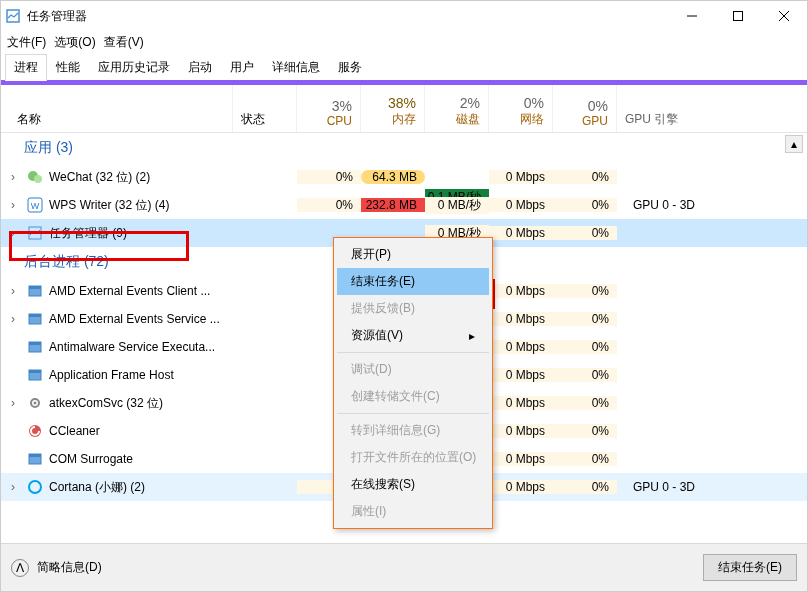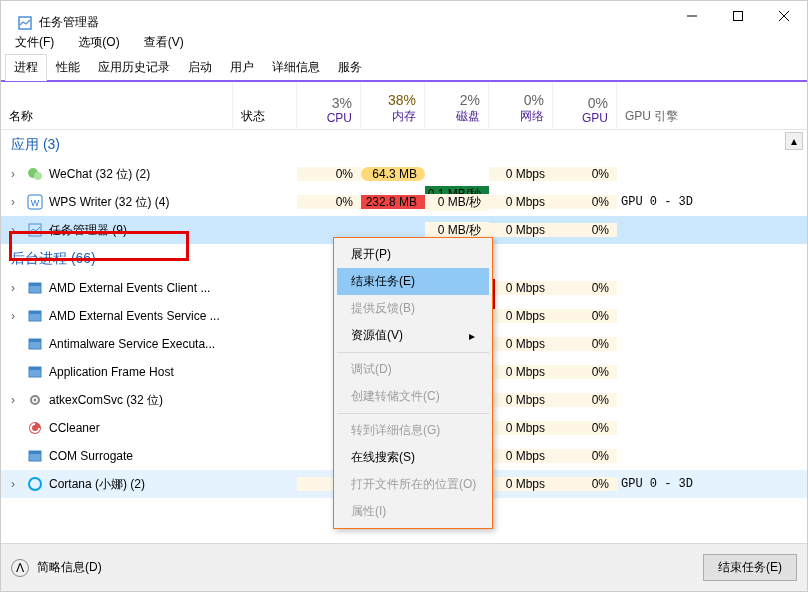--- a/index.html
+++ b/index.html
@@ -1,38 +1,38 @@
 <!DOCTYPE html>
 <html><head>
 <meta charset="utf-8">
 <style>
 * { box-sizing: border-box; margin: 0; padding: 0; font-family: "Microsoft YaHei", "Segoe UI", sans-serif; }
 body { background: #fff; font-size: 12px; color: #000; width: 808px; height: 592px; overflow: hidden; border: 1px solid #ccc; position: relative; }
-.titlebar { height: 30px; display: flex; align-items: flex-end; padding-left: 16px; }
+.titlebar { height: 30px; display: flex; align-items: center; padding-left: 4px; }
 .titlebar .app-icon { width: 16px; height: 16px; display: inline-flex; align-items: center; justify-content: center; margin-right: 6px; }
 .titlebar .title { flex: 1; font-size: 12px; }
 .titlebar .win-btn { width: 46px; height: 30px; display: inline-flex; align-items: center; justify-content: center; cursor: pointer; }
-.menubar { height: 22px; padding-left: 14px; display: flex; align-items: center; gap: 24px; }
-.tabs { display: flex; border-bottom: 2px solid #8b5cf6; padding-left: 4px; }
+.menubar { height: 22px; padding-left: 6px; display: flex; align-items: center; gap: 8px; }
+.tabs { display: flex; border-bottom: 5px solid #8b5cf6; padding-left: 4px; }
 .tab { padding: 4px 8px; border: 1px solid transparent; border-bottom: none; position: relative; top: 1px; cursor: pointer; }
 .tab.active { border-color: #d9d9d9; background: #fff; border-bottom: 1px solid #fff; }
 .grid-header { display: flex; height: 48px; border-bottom: 1px solid #e5e5e5; }
-.col-name { width: 232px; padding: 4px 8px; display: flex; align-items: flex-end; border-right: 1px solid #f0f0f0; }
+.col-name { width: 232px; padding: 4px 16px; display: flex; align-items: flex-end; border-right: 1px solid #f0f0f0; }
 .col-status { width: 64px; padding: 4px 8px; display: flex; align-items: flex-end; border-right: 1px solid #f0f0f0; }
 .col-metric { width: 64px; padding: 4px 8px; display: flex; flex-direction: column; align-items: flex-end; justify-content: flex-end; border-right: 1px solid #f0f0f0; }
 .col-metric .pct { color: #666; font-size: 14px; }
-.col-metric .lbl { color: #4c1d95; }
+.col-metric .lbl { color: #a16207; }
 .col-metric.hot .pct { color: #7a5a00; }
 .col-gpu-engine { flex: 1; padding: 4px 8px; display: flex; align-items: flex-end; color: #666; }
-.group-header { padding: 6px 10px; color: #1a5fb4; font-size: 14px; }
+.group-header { padding: 6px 10px; color: #1a5fb4; font-size: 14px; margin-left: 13px; }
 .row { display: flex; height: 28px; align-items: center; position: relative; }
 .row .cell-name { width: 232px; display: flex; align-items: center; padding-left: 10px; gap: 6px; white-space: nowrap; overflow: hidden; }
 .row .cell-status { width: 64px; }
 .row .cell { width: 64px; text-align: right; padding-right: 8px; }
-.row .cell-gpu-engine { flex: 1; padding-left: 4px; font-family: Liberation Mono, monospace; }
+.row .cell-gpu-engine { flex: 1; padding-left: 16px; }
 .row .chev { width: 10px; display: inline-block; color: #666; }
 .row .proc-icon { width: 16px; height: 16px; display: inline-flex; align-items: center; justify-content: center; }
 .tint-low { background: #fff7e6; }
 .tint-med { background: #15803d; margin-top: 40px; }
 .tint-high { background: #ffd97a; border-radius: 7px; }
 .tint-vhigh { background: #ef4444; }
 .row.selected { background: #cce8ff; }
 .row.selected .cell-name { background: #cce8ff; }
 .row.hover-sel { background: #e5f3ff; }
 .redbox { position: absolute; border: 3px solid #e30000; pointer-events: none; }
@@ -173,21 +173,21 @@
     </div>
     <div class="cell-status"></div>
     <div class="cell "></div>
     <div class="cell "></div>
     <div class="cell tint-low">0 MB/秒</div>
     <div class="cell tint-low">0 Mbps</div>
     <div class="cell tint-low">0%</div>
     <div class="cell-gpu-engine"></div>
   </div>
     </div>
-  <div class="group-header">后台进程 (66)</div>
+  <div class="group-header">后台进程 (72)</div>
   <div id="rows-bg">
       <div class="row">
     <div class="cell-name">
       <span class="chev">›</span>
       <span class="proc-icon">
             <svg width="16" height="16">
               <rect x="2" y="3" width="12" height="10" fill="#6fa8dc" stroke="#3d85c6"></rect>
               <rect x="2" y="3" width="12" height="3" fill="#3d85c6"></rect>
             </svg>
           </span>
@@ -366,26 +366,26 @@
     </div>
     <div class="mi disabled">
       <span>创建转储文件(C)</span>
       <span></span>
     </div>
     <div class="sep"></div>
     <div class="mi disabled">
       <span>转到详细信息(G)</span>
       <span></span>
     </div>
+    <div class="mi disabled">
+      <span>打开文件所在的位置(O)</span>
+      <span></span>
+    </div>
     <div class="mi">
       <span>在线搜索(S)</span>
-      <span></span>
-    </div>
-    <div class="mi disabled">
-      <span>打开文件所在的位置(O)</span>
       <span></span>
     </div>
     <div class="mi disabled">
       <span>属性(I)</span>
       <span></span>
     </div>
   </div>
 
 <div class="bottombar">
   <div class="brief">

